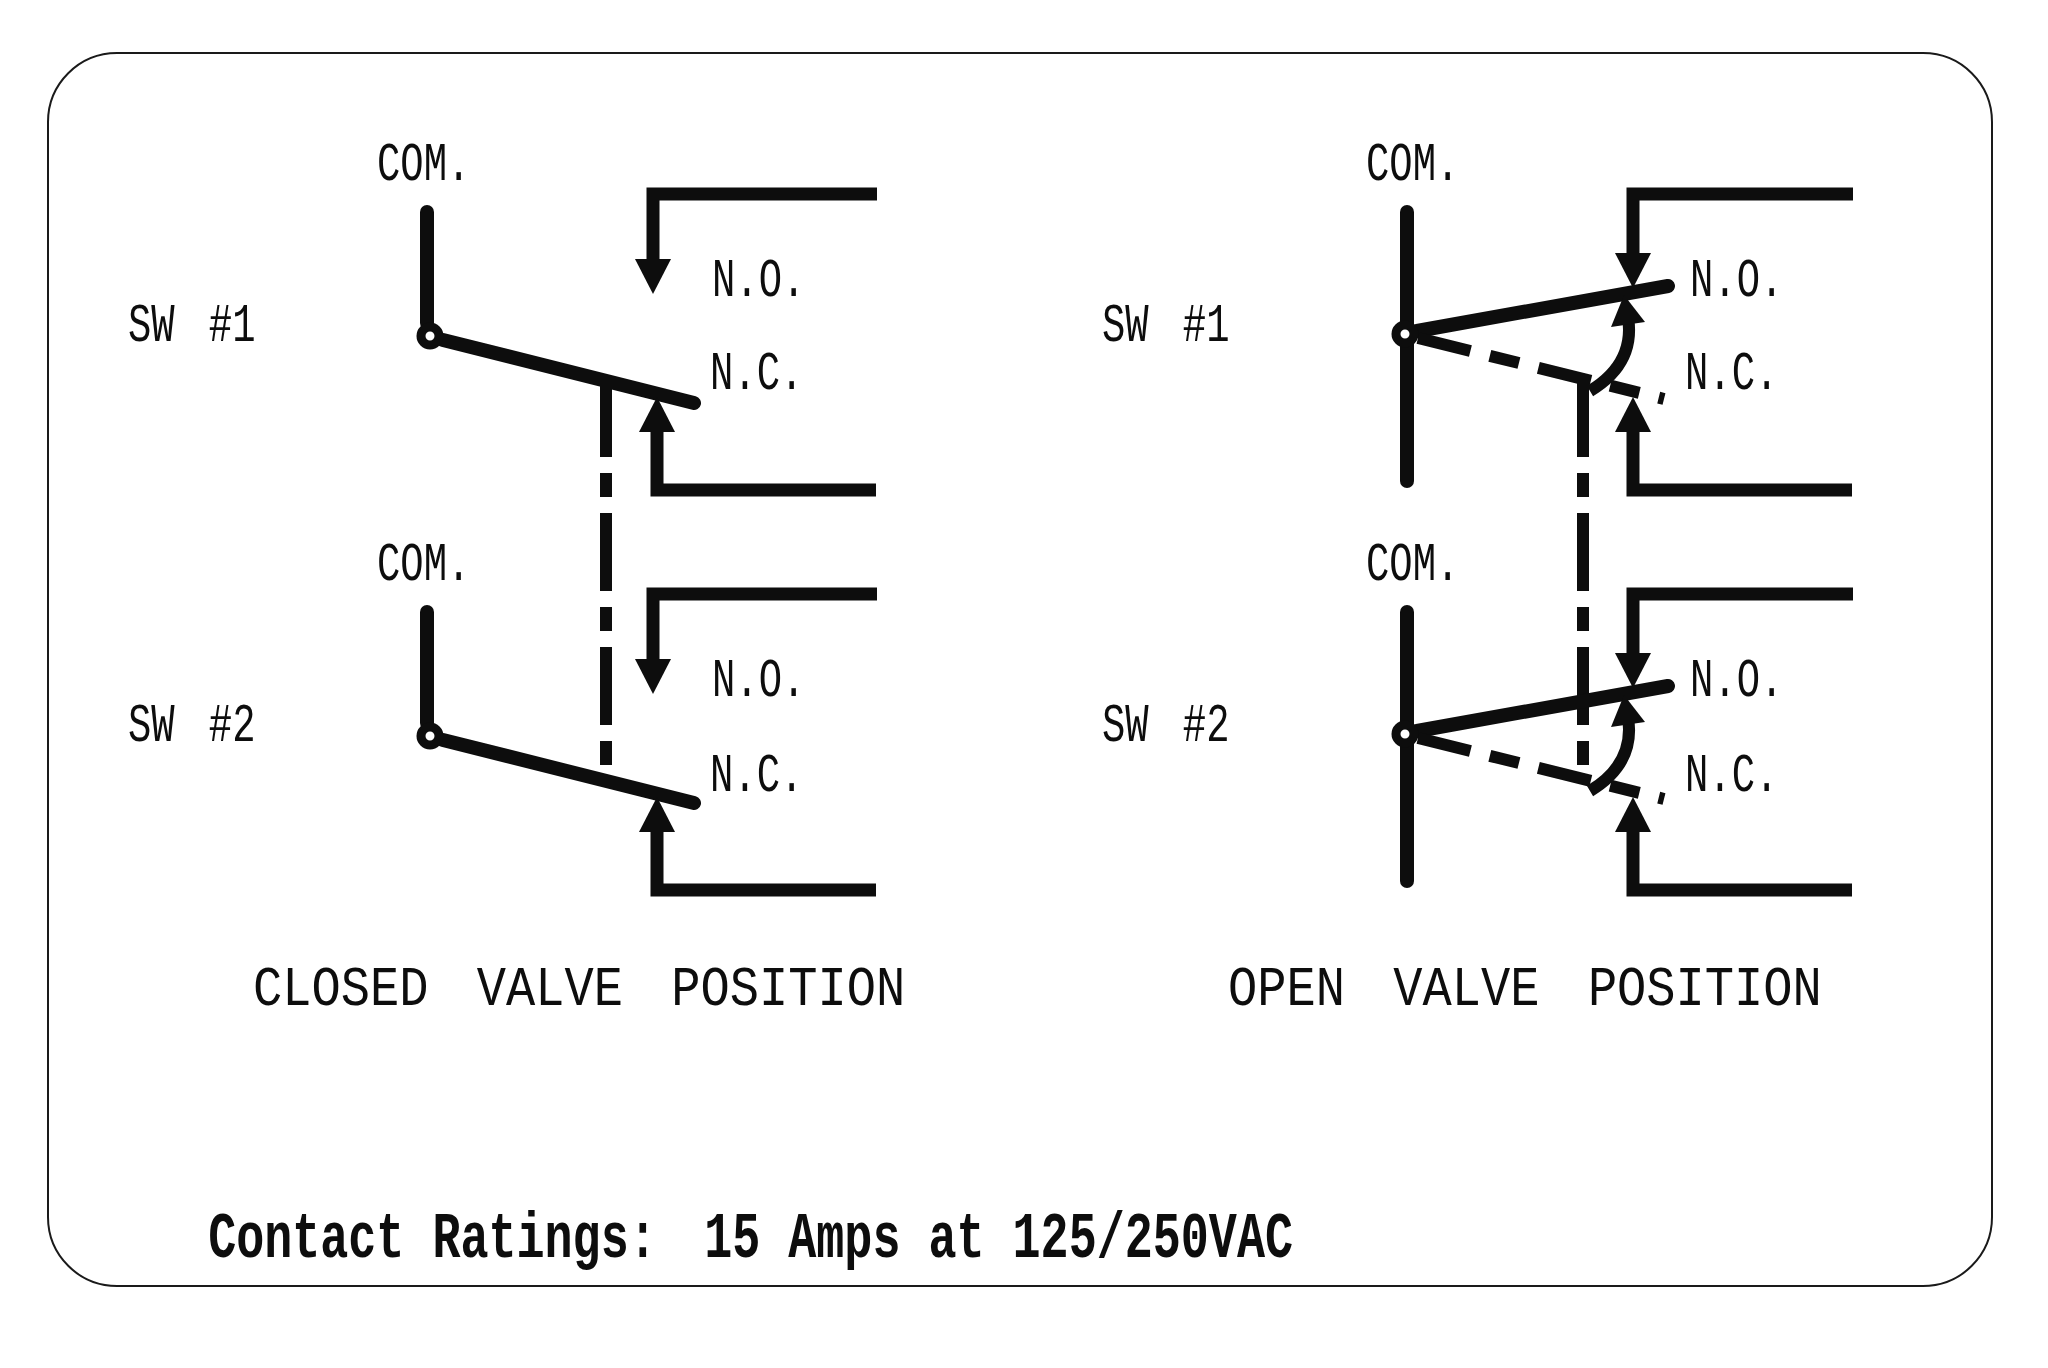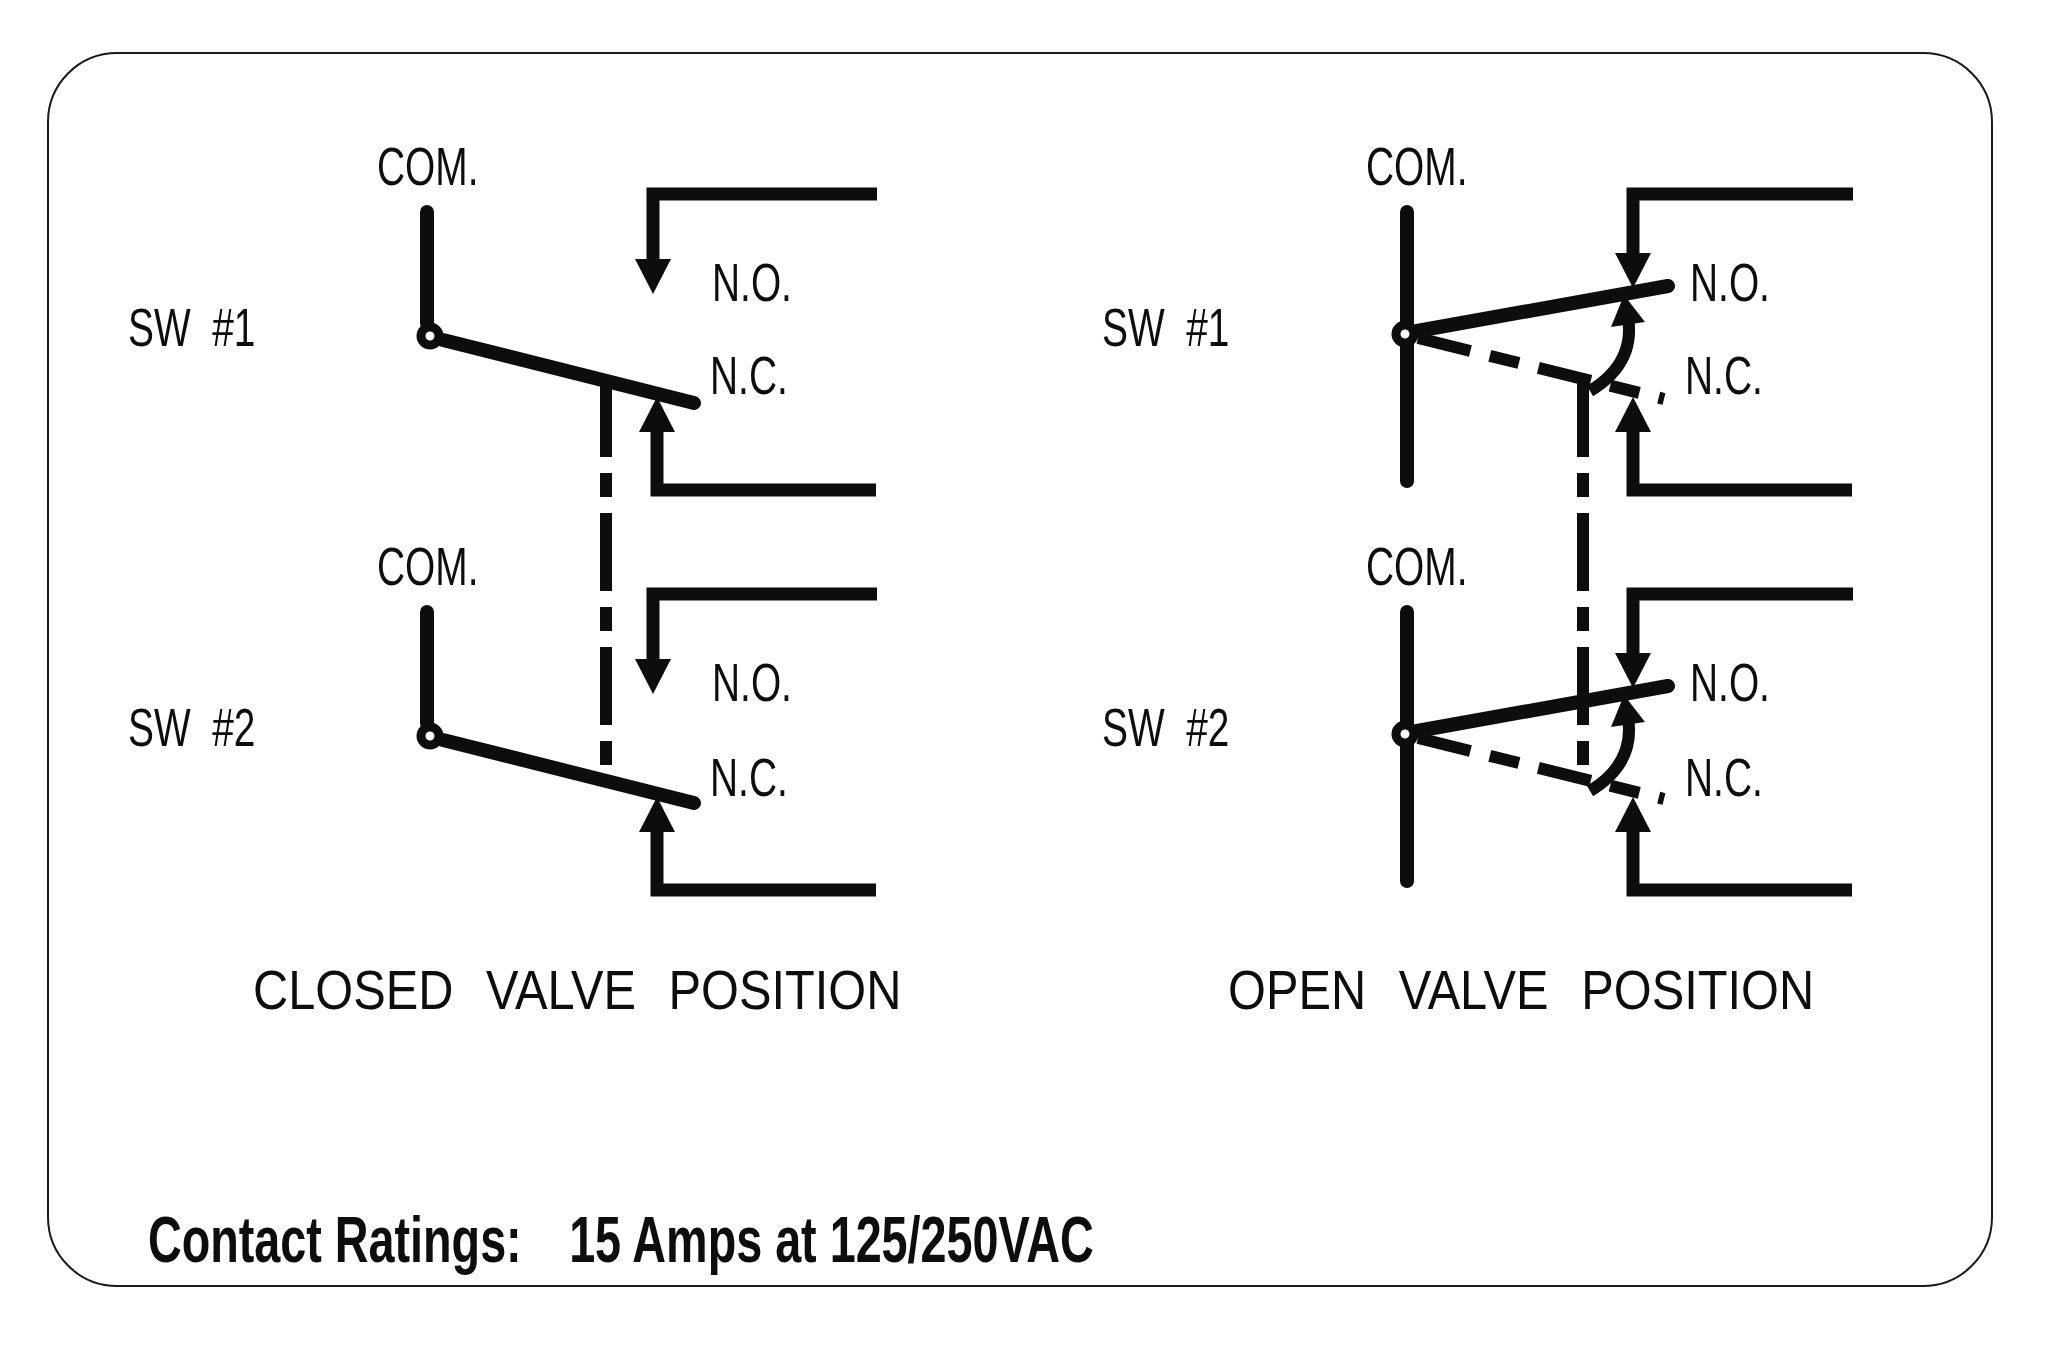--- a/index.html
+++ b/index.html
@@ -1,21 +1,21 @@
 <!DOCTYPE html>
 <html style="--bg: #ffffff; --ink: #0d0d0d; --border: #1a1a1a;"><head>
 <meta charset="utf-8">
 <style>
   html,body { margin:0; padding:0; background:#fff; }
   .canvas {
     position:relative;
     width:2048px; height:1368px;
     background:var(--bg,#ffffff);
     overflow:hidden;
-    font-family:Liberation Sans, sans-serif;
+    font-family:Liberation Mono, monospace;
     color:var(--ink,#0d0d0d);
   }
   .frame {
     position:absolute;
     left:47px; top:52px;
     width:1946px; height:1235px;
     box-sizing:border-box;
     border:2px solid var(--border,#1a1a1a);
     border-radius:70px;
   }

